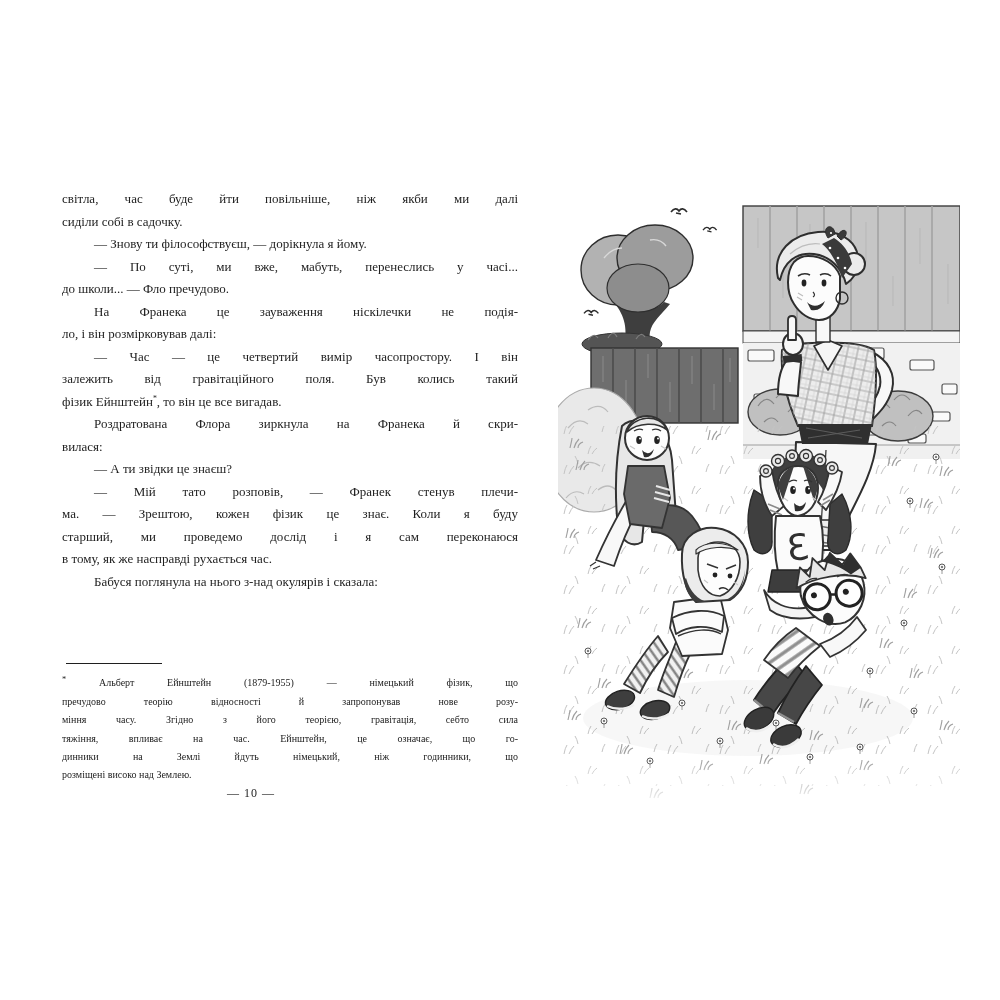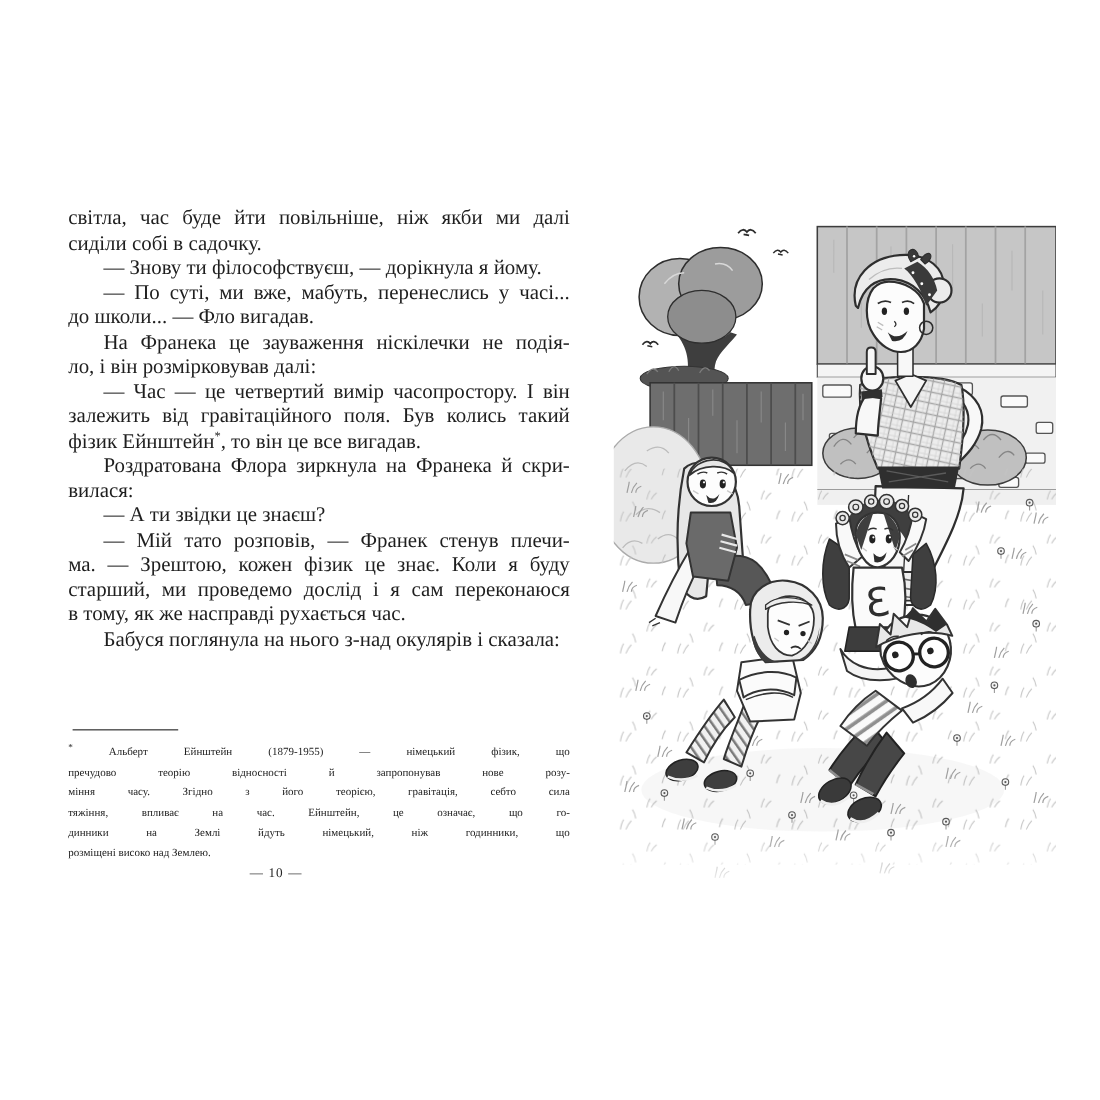--- a/index.html
+++ b/index.html
@@ -1,19 +1,19 @@
 <!DOCTYPE html>
 <html><head>
 <meta charset="utf-8">
 <style>
   html,body{margin:0;padding:0;}
   .page{position:relative;width:1000px;height:1000px;background:#ffffff;overflow:hidden;
         font-family:"Liberation Serif","DejaVu Serif",serif;color:#1e1e1e;}
   .text-col{position:absolute;left:62px;top:188px;width:456px;
-            font-size:19px;line-height:22.5px;}
+            font-size:13px;line-height:22.5px;}
   .line{text-align:justify;text-align-last:justify;white-space:normal;}
   .line.last{text-align-last:left;}
   .line.indent{padding-left:32px;}
   .line sup{font-size:.6em;line-height:0;vertical-align:super;}
   .footnote{position:absolute;left:62px;top:663px;width:456px;
             font-size:10px;line-height:18.4px;color:#222;}
   .fn-rule{width:96px;border:0;border-top:1.6px solid #1f1f1f;margin:0 0 7px 4px;}
   .fn-line{text-align:justify;text-align-last:justify;}
   .fn-line.last{text-align-last:left;}
   .page-num{position:absolute;left:62px;top:786px;width:378px;text-align:center;
@@ -28,21 +28,21 @@
   <main class="text-col">
       <div>
         <div class="line">світла, час буде йти повільніше, ніж якби ми далі</div>
         <div class="line last">сиділи собі в садочку.</div>
       </div>
       <div>
         <div class="line last indent">— Знову ти філософствуєш, — дорікнула я йому.</div>
       </div>
       <div>
         <div class="line indent">— По суті, ми вже, мабуть, перенеслись у часі...</div>
-        <div class="line last">до школи... — Фло вигадав.</div>
+        <div class="line last">до школи... — Фло пречудово.</div>
       </div>
       <div>
         <div class="line indent">На Франека це зауваження ніскілечки не подія-</div>
         <div class="line last">ло, і він розмірковував далі:</div>
       </div>
       <div>
         <div class="line indent">— Час — це четвертий вимір часопростору. І він</div>
         <div class="line">залежить від гравітаційного поля. Був колись такий</div>
         <div class="line last">фізик Ейнштейн<sup>*</sup>, то він це все вигадав.</div>
       </div>

